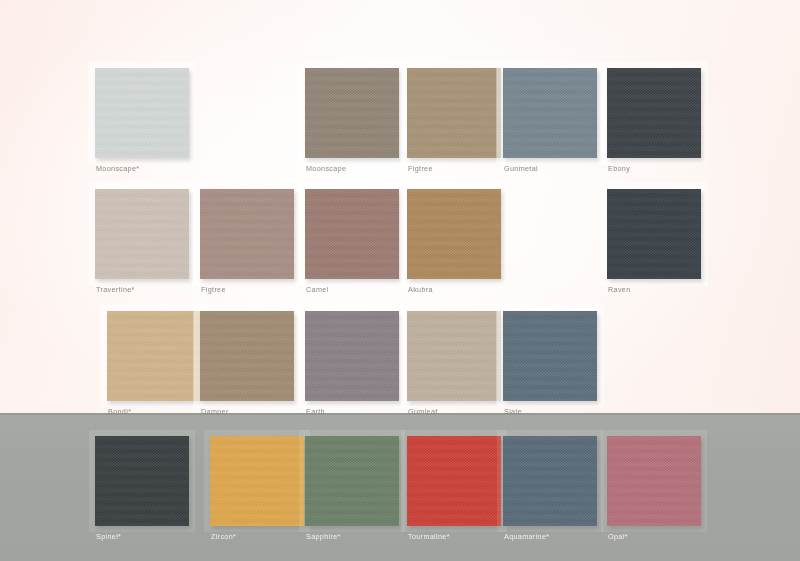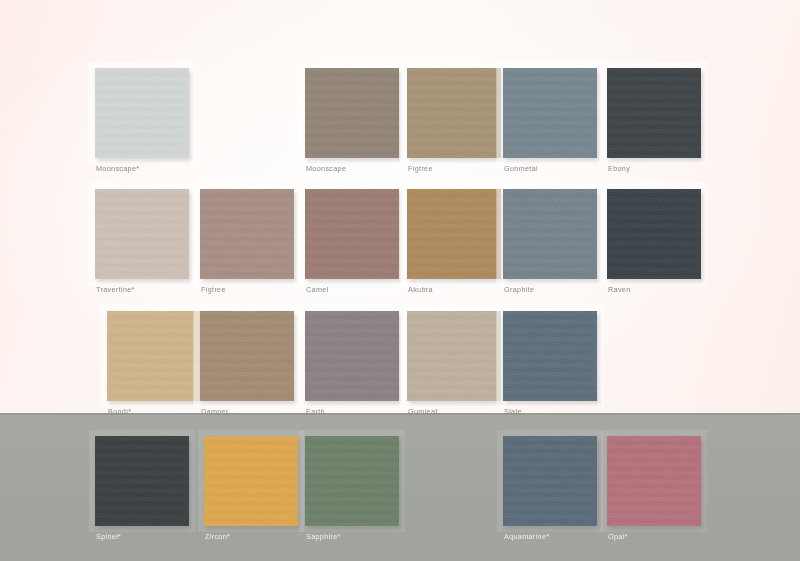--- a/index.html
+++ b/index.html
@@ -168,25 +168,20 @@
       <div class="cell" style="left: 305px;">
         <div class="mount"></div>
         <div class="swatch" style="background: rgb(158, 125, 116);"></div>
         <div class="label">Camel</div>
       </div>
       <div class="cell" style="left: 407px;">
         <div class="mount"></div>
         <div class="swatch" style="background: rgb(176, 138, 93);"></div>
         <div class="label">Akubra</div>
       </div>
-      <div class="cell" style="left: 503px;">
-        <div class="mount"></div>
-        <div class="swatch" style="background: rgb(118, 131, 141);"></div>
-        <div class="label">Graphite</div>
-      </div>
       <div class="cell" style="left: 607px;">
         <div class="mount"></div>
         <div class="swatch" style="background: rgb(59, 66, 71);"></div>
         <div class="label">Raven</div>
       </div>
     </div>
   <div class="row" id="row-2">
       <div class="cell" style="left: 95px; margin-left: 12px;">
         <div class="mount"></div>
         <div class="swatch" style="background: rgb(210, 182, 141);"></div>
@@ -212,30 +207,35 @@
         <div class="swatch" style="background: rgb(94, 112, 125);"></div>
         <div class="label">Slate</div>
       </div>
     </div>
   <div class="row row-grey" id="row-3">
       <div class="cell" style="left: 95px;">
         <div class="mount"></div>
         <div class="swatch" style="background: rgb(58, 63, 65);"></div>
         <div class="label">Spinel*</div>
       </div>
-      <div class="cell" style="left: 204px; text-decoration: underline;">
+      <div class="cell" style="left: 210px; text-decoration: underline;">
         <div class="mount"></div>
         <div class="swatch" style="background: rgb(224, 168, 79);"></div>
         <div class="label">Zircon*</div>
       </div>
       <div class="cell" style="left: 305px;">
         <div class="mount"></div>
         <div class="swatch" style="background: rgb(109, 129, 105);"></div>
         <div class="label">Sapphire*</div>
       </div>
+      <div class="cell" style="left: 407px;">
+        <div class="mount"></div>
+        <div class="swatch" style="background: rgb(204, 65, 56);"></div>
+        <div class="label">Tourmaline*</div>
+      </div>
       <div class="cell" style="left: 503px; padding-left: 7px;">
         <div class="mount"></div>
         <div class="swatch" style="background: rgb(90, 107, 121);"></div>
         <div class="label">Aquamarine*</div>
       </div>
       <div class="cell" style="left: 607px;">
         <div class="mount"></div>
         <div class="swatch" style="background: rgb(181, 113, 124);"></div>
         <div class="label">Opal*</div>
       </div>

